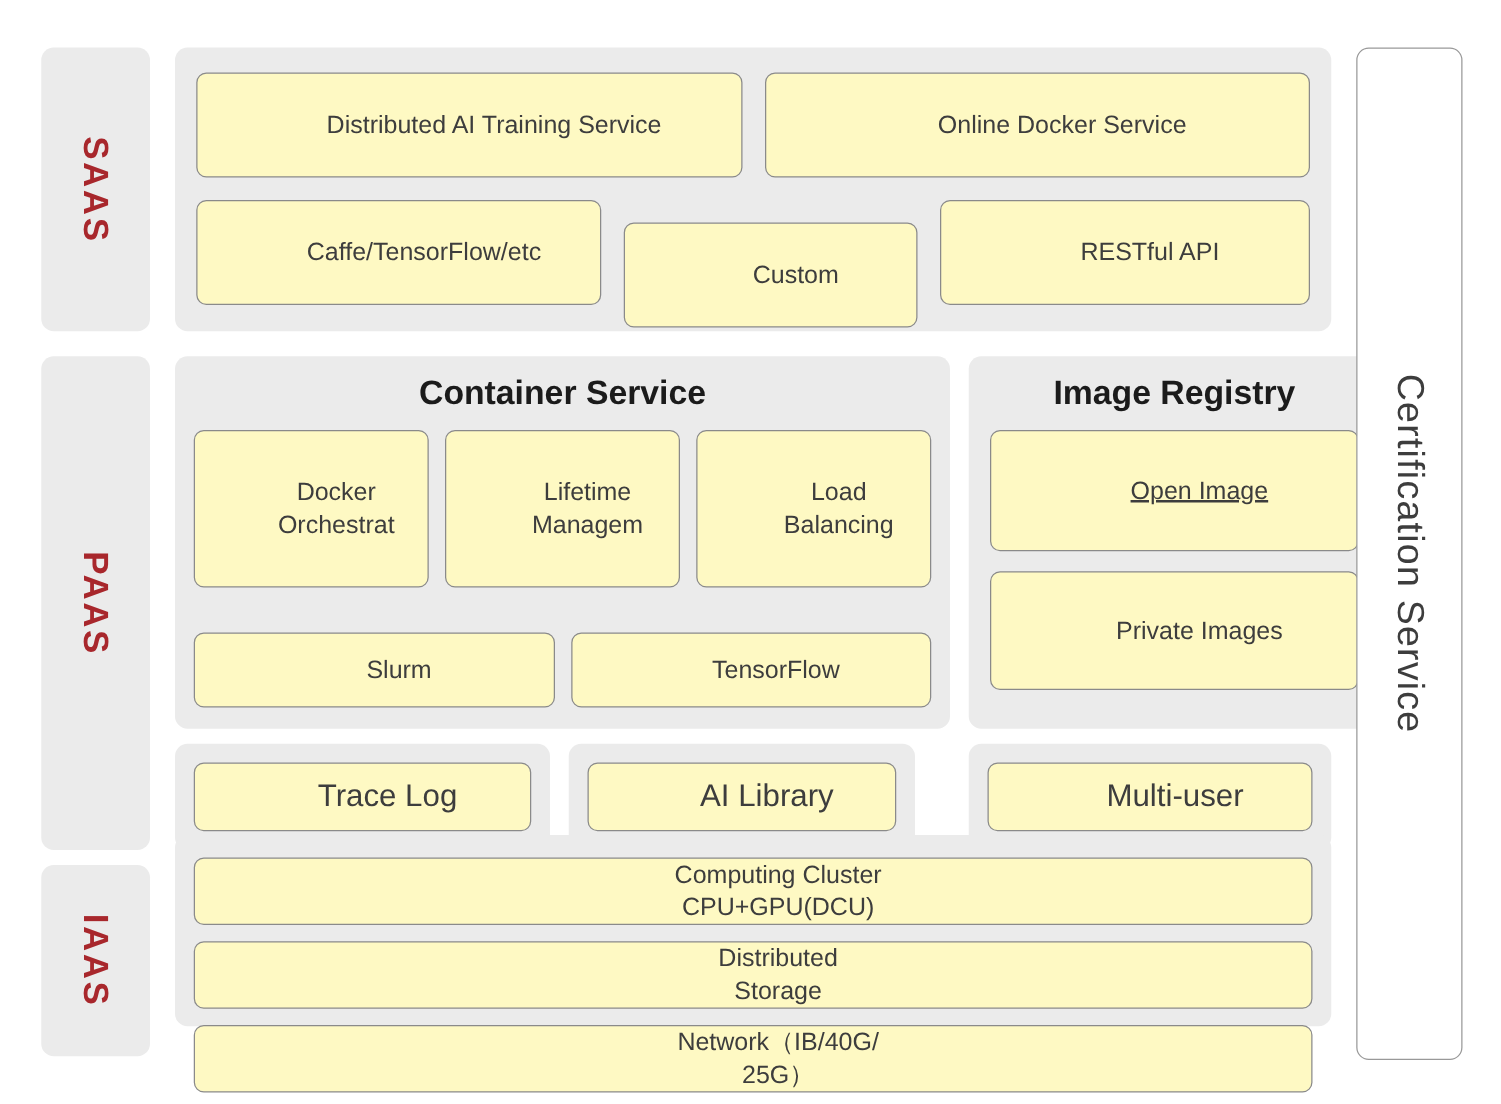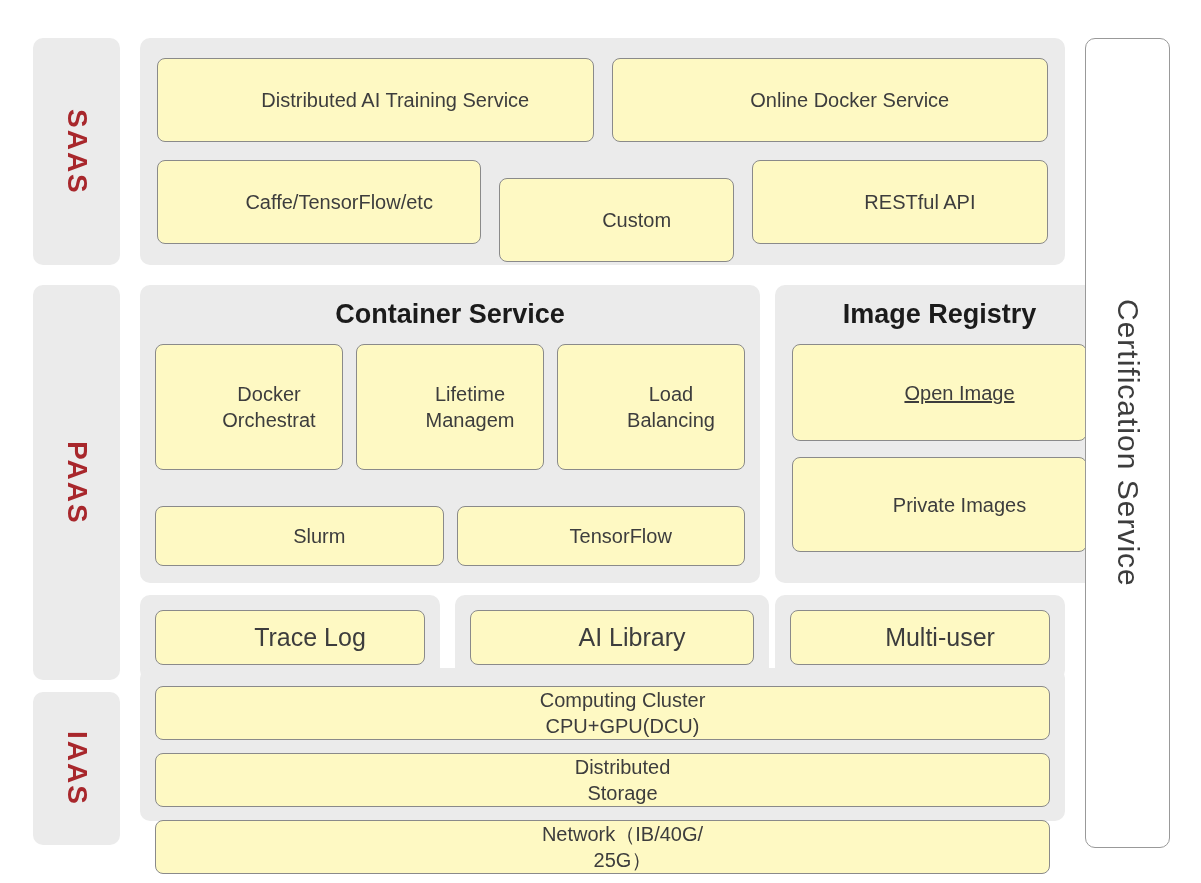--- a/index.html
+++ b/index.html
@@ -109,21 +109,21 @@
   #image-registry-panel .wbox { width: 100%; }
   #box-open-image   { height: 97px; margin-top: 4px; text-decoration: underline; }
   #box-private-images { height: 95px; margin-top: 16px; }
 
   
   .small-panel {
     top: 595px; height: 85px;
     padding: 15px;
   }
   #trace-log-panel  { left: 140px; width: 300px; }
-  #ai-library-panel { left: 455px; width: 314px; }
+  #ai-library-panel { left: 455px; width: 277px; }
   #multi-user-panel { left: 775px; width: 290px; }
   .small-panel .wbox { width: 100%; height: 100%; font-size: 25px; }
 
   
   #iaas-panel {
     left: 140px; top: 668px; width: 925px; height: 153px;
     padding: 18px 15px 10px;
     display: flex;
     gap: 13px;
     flex-direction: column;

